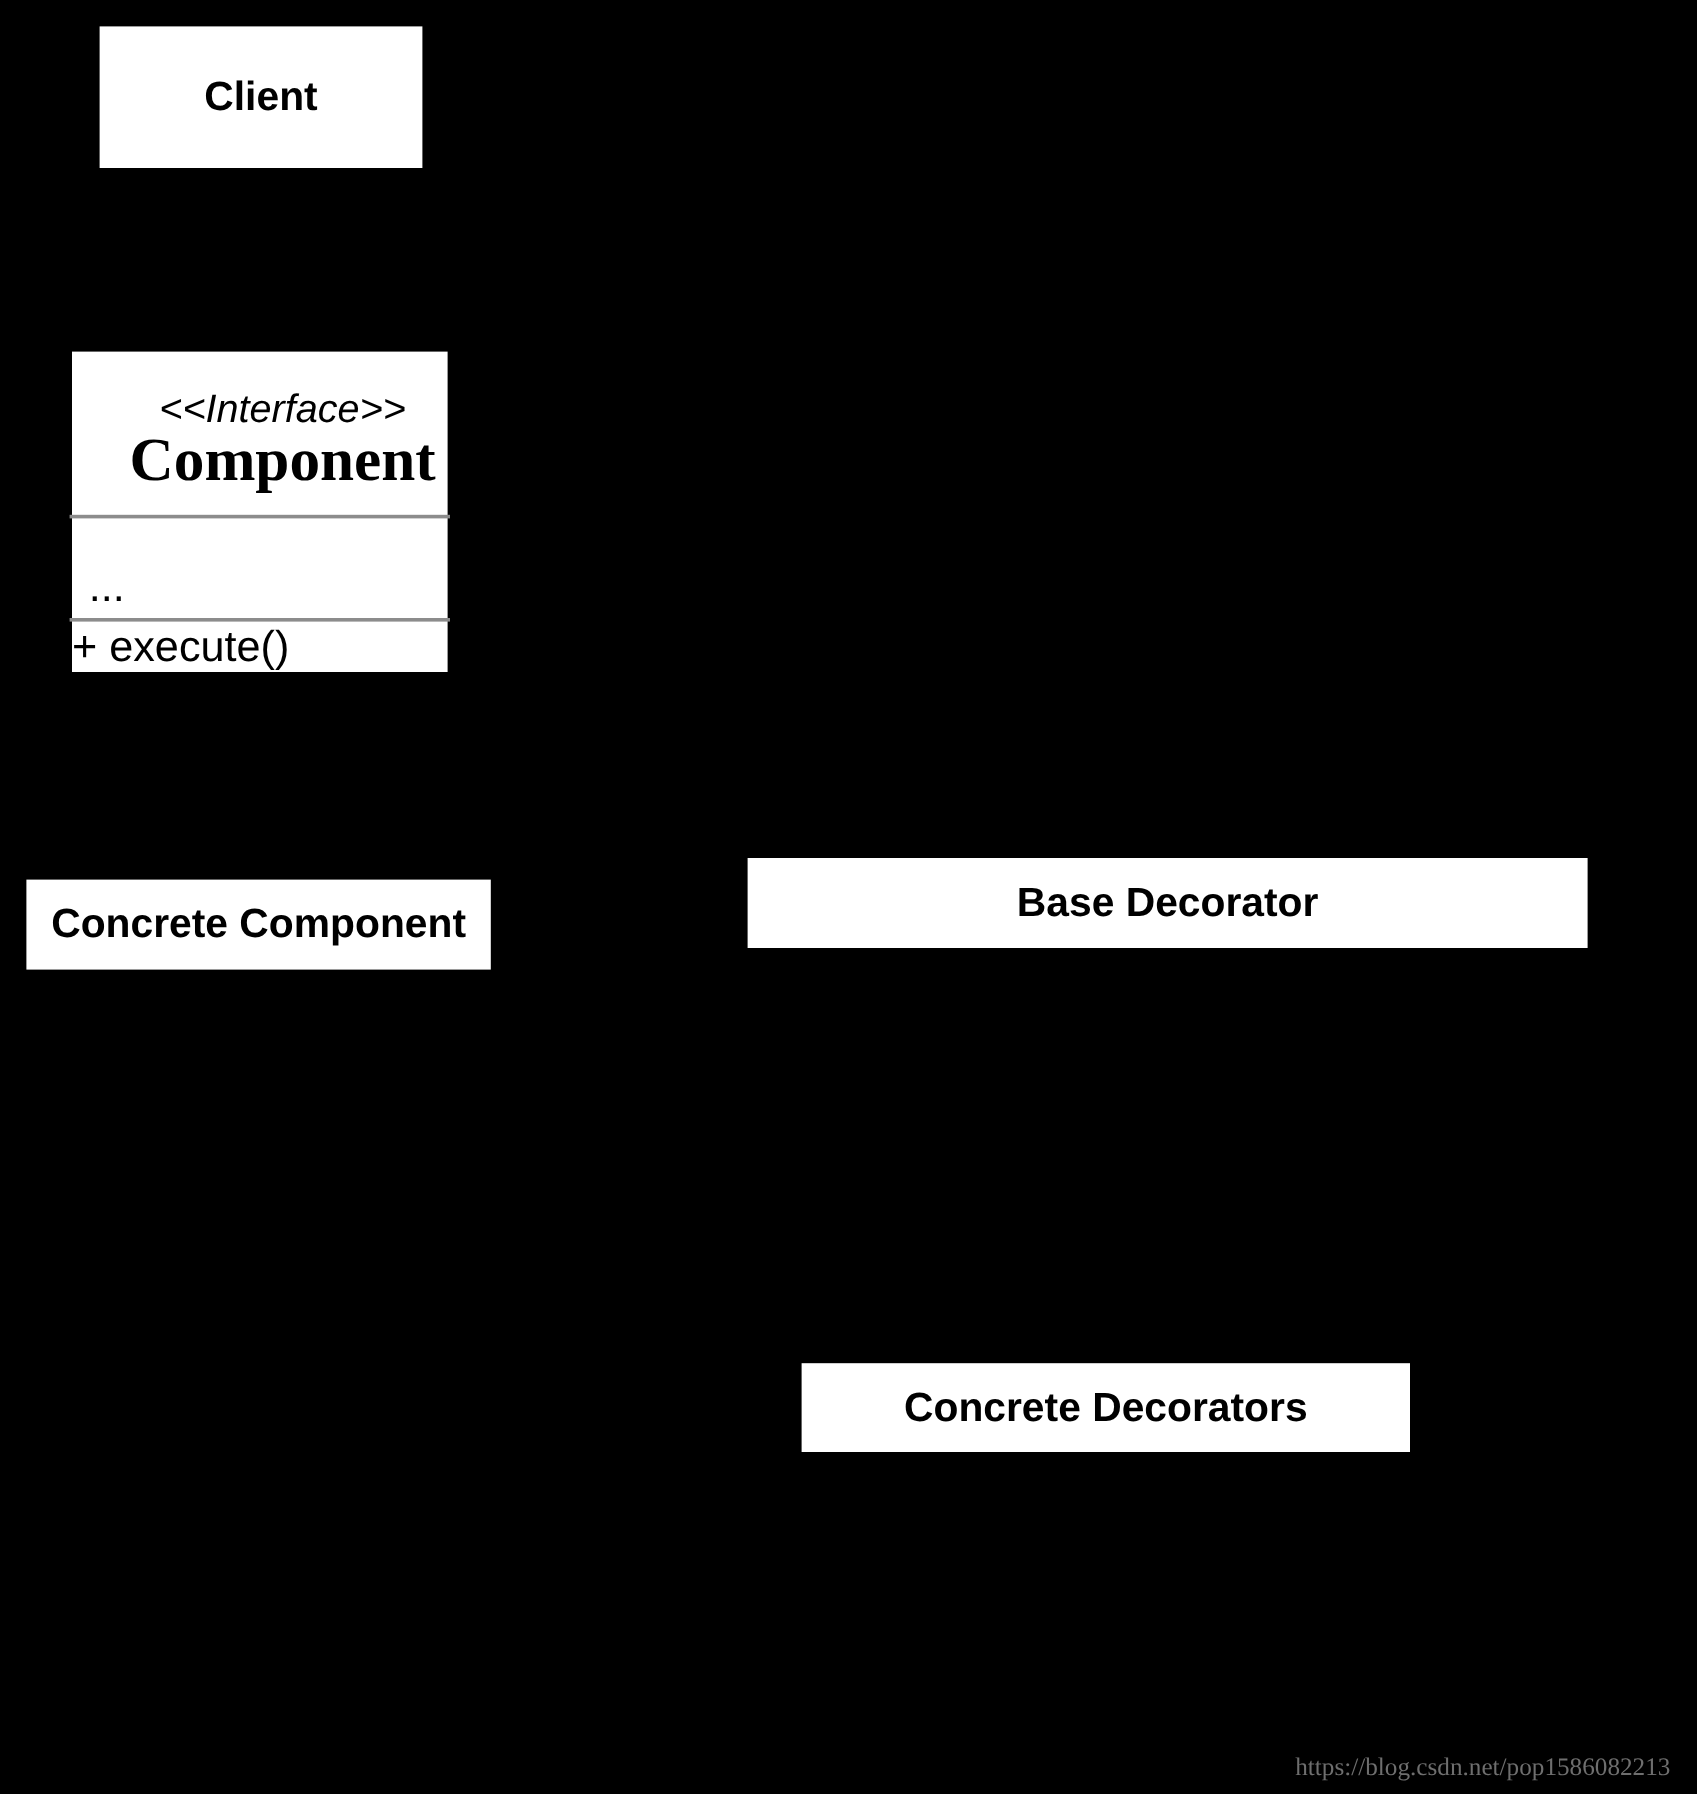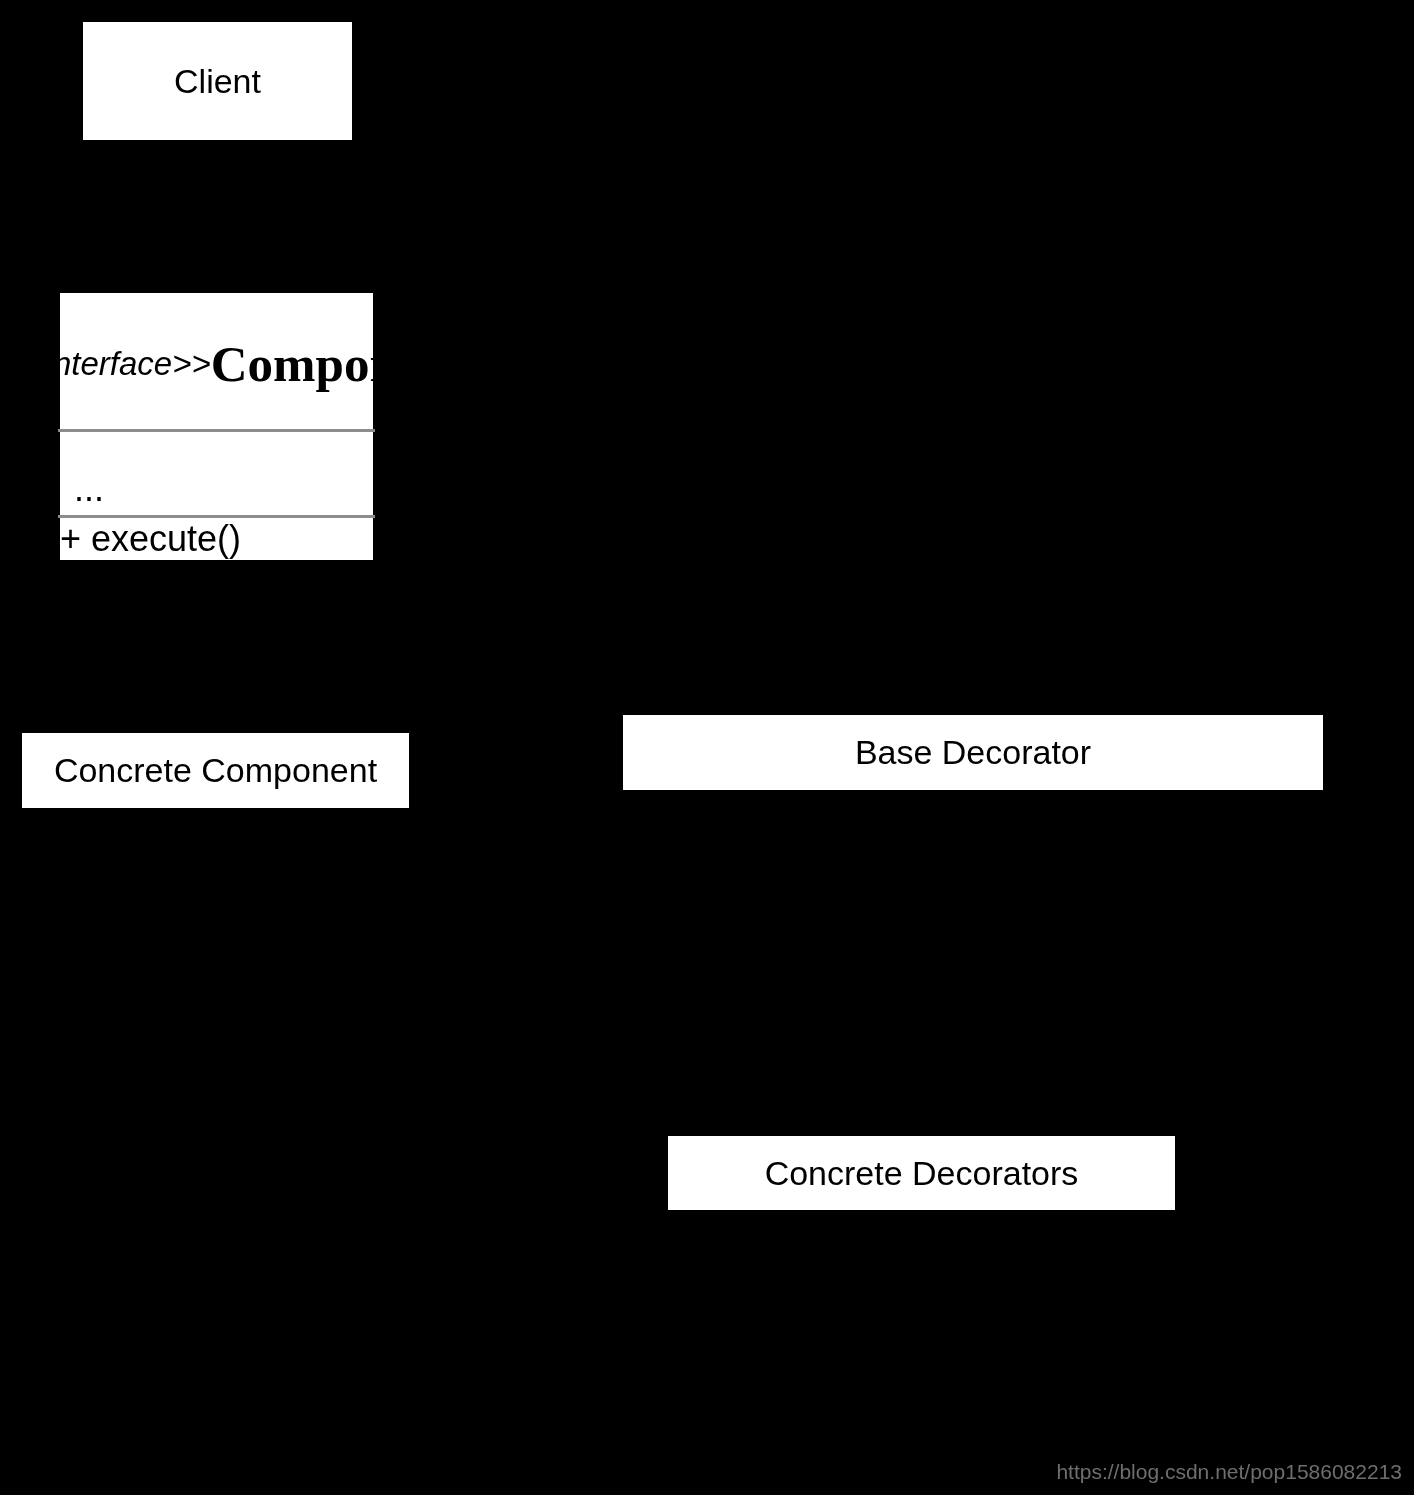--- a/index.html
+++ b/index.html
@@ -18,21 +18,21 @@
   .node {
     position: absolute;
     background: #ffffff;
     color: #000000;
     display: flex;
     align-items: center;
     justify-content: center;
     box-sizing: border-box;
   }
   .label-node {
-    font-weight: normal;
+    font-weight: bold;
     font-size: 34px;
     letter-spacing: 0px;
     white-space: nowrap;
   }
   .client-box        { left: 83px;  top: 22px;   width: 269px; height: 118px; }
   .concrete-component{ left: 22px;  top: 713px;  width: 387px; height: 75px; margin-top: 20px; }
   .base-decorator    { left: 623px; top: 715px;  width: 700px; height: 75px; }
   .concrete-decorators{ left: 668px; top: 1136px; width: 507px; height: 74px; }
 
   .class-box {
@@ -43,20 +43,21 @@
     height: 267px;
     background: #ffffff;
     color: #000000;
     box-sizing: border-box;
     display: flex;
     flex-direction: column;
   }
   .class-title {
     height: 146px;
     display: flex;
+    flex-direction: column;
     align-items: center;
     justify-content: center;
     box-sizing: border-box;
     padding-top: 6px;
     padding-left: 38px;
   }
   .stereotype {
     font-style: italic;
     font-size: 33px;
     line-height: 40px;
@@ -83,25 +84,26 @@
   }
   .class-methods {
     flex: 1;
     display: flex;
     align-items: center;
     box-sizing: border-box;
     font-size: 36px;
   }
   .watermark {
     position: absolute;
-    right: 12px;
+    right: 22px;
     top: 1460px;
     color: #6e6e6e;
     font-size: 21px;
     white-space: nowrap;
+    font-family: Liberation Serif, serif;
   }
 </style>
 </head>
 <body>
 
 <div class="canvas">
 
   <div class="node label-node client-box">Client</div>
 
   <div class="class-box">

